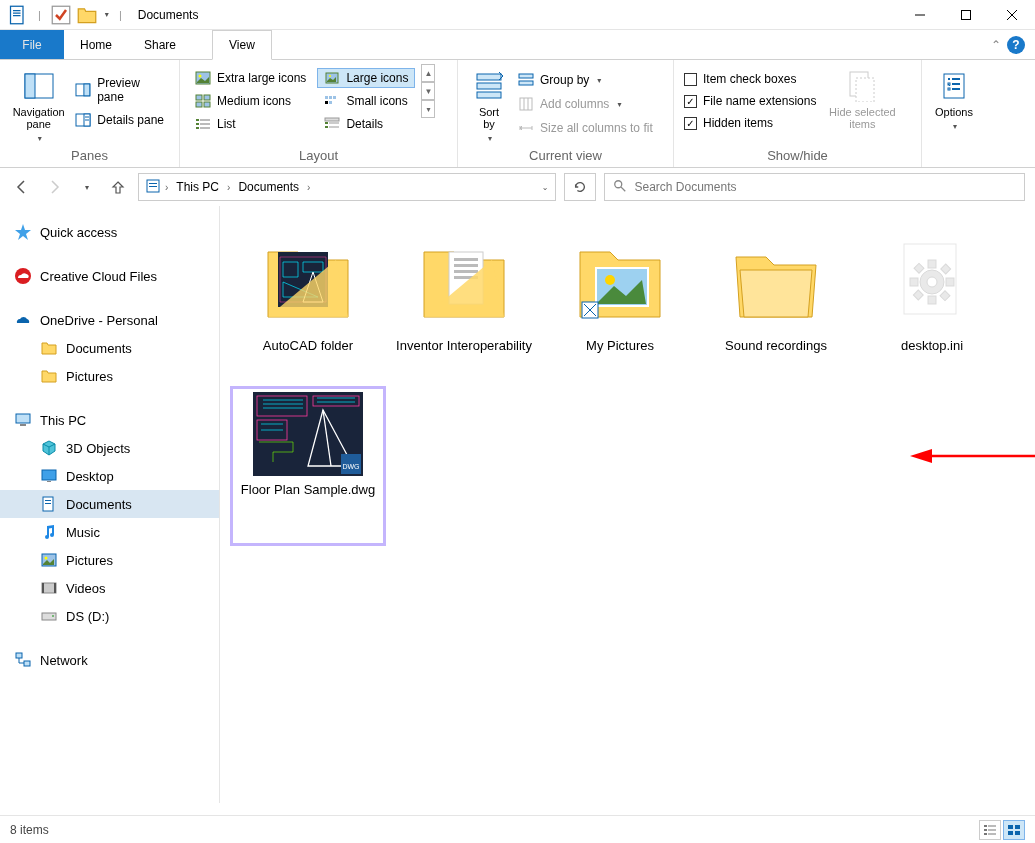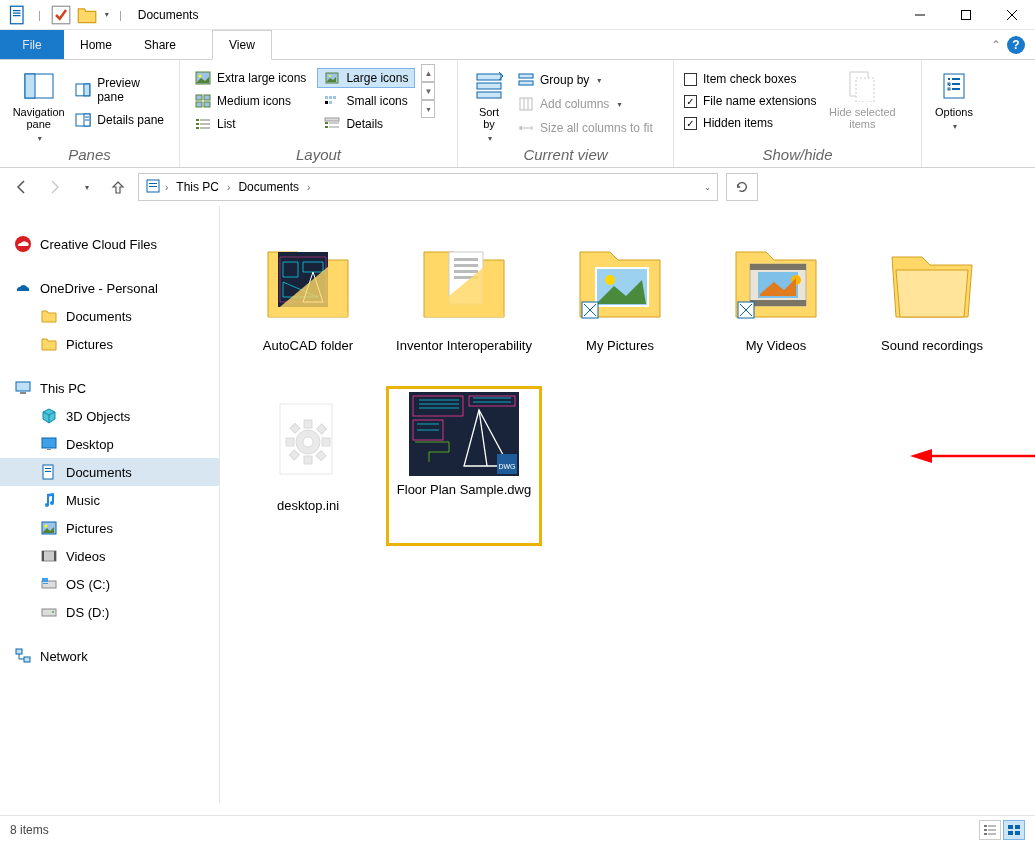--- a/index.html
+++ b/index.html
@@ -20,21 +20,21 @@
     .file-tab { background: #1979ca; color: #e5e5e5; width: 64px; display: flex; align-items: center; justify-content: center; font-size: 12px; }
     .rtab { padding: 0 16px; display: flex; align-items: center; font-size: 12px; }
     .rtab.active { background: #fff; border: 1px solid #d0d0d0; border-bottom: 1px solid #fff; margin-bottom: -1px; margin-left: 20px; }
     .ribbon-minimize { margin-left: auto; display: flex; align-items: center; gap: 6px; padding-right: 10px; }
     .help-circle { width: 18px; height: 18px; border-radius: 50%; background: #1979ca; color: #fff; display: flex; align-items: center; justify-content: center; font-size: 12px; font-weight: bold; }
 
     
     .ribbon { height: 108px; display: flex; border-bottom: 1px solid #d0d0d0; background: #fff; }
     .rgroup { display: flex; flex-direction: column; border-right: 1px solid #e5e5e5; padding: 4px 6px 2px; }
     .rgroup-body { flex: 1; display: flex; align-items: flex-start; }
-    .rgroup-label { text-align: center; font-size: 15px; color: #666; padding: 2px 0; font-style: italic; }
+    .rgroup-label { text-align: center; font-size: 13px; color: #666; padding: 2px 0; }
     .big-btn { display: flex; flex-direction: column; align-items: center; justify-content: center; width: 66px; text-align: center; font-size: 11px; gap: 4px; padding-top: 6px; }
     .big-icon { width: 32px; height: 32px; }
     .small-stack { display: flex; flex-direction: column; gap: 4px; padding-top: 4px; }
     .small-btn { display: flex; align-items: center; gap: 6px; font-size: 12px; padding: 2px 4px; }
     .small-icon { width: 16px; height: 16px; display: flex; align-items: center; justify-content: center; }
     .layout-col { display: flex; flex-direction: column; gap: 3px; padding: 4px 2px; }
     .layout-item { display: flex; align-items: center; gap: 6px; font-size: 12px; padding: 2px 6px; border: 1px solid transparent; }
     .layout-item.selected { border: 1px solid #7eb4ea; background: #cde6f7; }
     .lay-icon { width: 16px; height: 14px; display: inline-block; }
     .layout-scroll { display: flex; flex-direction: column; justify-content: center; width: 16px; margin-left: 4px; }
@@ -381,25 +381,40 @@
     <span style="flex:1"></span>
     <span class="dropdown-caret">⌄</span>
   </div>
   <div class="refresh-box">
       <svg width="14" height="14" viewBox="0 0 16 16">
         <path d="M3 8 A5 5 0 1 1 5 12" fill="none" stroke="#555" stroke-width="1.5"></path>
         <path d="M3 5 L3 8 L6 8" fill="none" stroke="#555" stroke-width="1.5"></path>
       </svg>
     </div>
 
+  <div class="search-box">
+    <span><svg width="14" height="14" viewBox="0 0 16 16">
+          <circle cx="6" cy="6" r="4" fill="none" stroke="#888" stroke-width="1.5"></circle>
+          <line x1="9" y1="9" x2="14" y2="14" stroke="#888" stroke-width="1.5"></line>
+        </svg></span>
+    <span>Search Documents</span>
+  </div>
 </div>
 
 <div class="main">
 
   <div class="nav-pane">
+    <div class="nav-item top">
+        <span class="ni-icon">
+          <svg viewBox="0 0 18 18">
+            <path d="M9 1 L11 7 L17 7 L12 11 L14 17 L9 13 L4 17 L6 11 L1 7 L7 7 Z" fill="#3fa0e8"></path>
+          </svg>
+        </span>
+        <span>Quick access</span>
+      </div>
 
     <div class="nav-item spacer"></div>
     <div class="nav-item top">
         <span class="ni-icon">
           <svg viewBox="0 0 18 18">
             <circle cx="9" cy="9" r="8" fill="#da1d21"></circle>
             <path d="M4 11 A3 3 0 0 1 7 8 A4 3 0 0 1 14 11 Z" fill="#fff"></path>
           </svg>
         </span>
         <span>Creative Cloud Files</span>
@@ -489,30 +504,20 @@
       </div>
     <div class="nav-item" style="padding-left:40px;">
         <span class="ni-icon">
           <svg viewBox="0 0 18 18">
             <rect x="2" y="4" width="14" height="10" fill="#ccc" stroke="#888"></rect>
             <rect x="2" y="4" width="2" height="10" fill="#555"></rect>
             <rect x="14" y="4" width="2" height="10" fill="#555"></rect>
           </svg>
         </span>
         <span>Videos</span>
-      </div>
-    <div class="nav-item" style="padding-left:40px;">
-        <span class="ni-icon">
-          <svg viewBox="0 0 18 18">
-            <rect x="2" y="6" width="14" height="7" fill="#ddd" stroke="#888"></rect>
-            <rect x="3" y="8" width="5" height="1" fill="#3fa0e8"></rect>
-            <rect x="2" y="3" width="6" height="4" fill="#3fa0e8"></rect>
-          </svg>
-        </span>
-        <span>OS (C:)</span>
       </div>
     <div class="nav-item" style="padding-left:40px;">
         <span class="ni-icon">
           <svg viewBox="0 0 18 18">
             <rect x="2" y="6" width="14" height="7" fill="#ddd" stroke="#888"></rect>
             <circle cx="13" cy="9" r="1" fill="#5a5"></circle>
           </svg>
         </span>
         <span>DS (D:)</span>
       </div>
@@ -568,36 +573,20 @@
             <rect x="26" y="36" width="52" height="38" fill="#9dd1f0" stroke="#fff" stroke-width="2"></rect>
             <circle cx="40" cy="48" r="5" fill="#ffd400"></circle>
             <path d="M28 70 L44 54 L56 64 L72 48 L76 72 L28 72 Z" fill="#4a8a3c"></path>
             <rect x="12" y="70" width="16" height="16" fill="#fff" stroke="#0a64ad"></rect>
             <path d="M14 72 L26 84 M14 84 L26 72" stroke="#0a64ad"></path>
           </svg>
       </div>
       <div class="file-label">My Pictures</div>
     </div>
 
-    <div class="file-item">
-      <div class="file-thumb">
-        <svg viewBox="0 0 100 100">
-            <path d="M10 20 L40 20 L48 28 L90 28 L90 85 L10 85 Z" fill="#ffd868" stroke="#d4a020"></path>
-            <rect x="24" y="32" width="56" height="42" fill="#e8e5d8" stroke="#b6b09a"></rect>
-            <rect x="24" y="32" width="56" height="6" fill="#7a7464"></rect>
-            <rect x="24" y="68" width="56" height="6" fill="#7a7464"></rect>
-            <rect x="32" y="40" width="40" height="26" fill="#7fc0e8"></rect>
-            <circle cx="70" cy="48" r="5" fill="#ffb400"></circle>
-            <path d="M34 62 L48 50 L58 58 L70 46 L70 64 L34 64 Z" fill="#e07b1e"></path>
-            <rect x="12" y="70" width="16" height="16" fill="#fff" stroke="#0a64ad"></rect>
-            <path d="M14 72 L26 84 M14 84 L26 72" stroke="#0a64ad"></path>
-          </svg>
-      </div>
-      <div class="file-label">My Videos</div>
-    </div>
 
     <div class="file-item">
       <div class="file-thumb">
         <svg viewBox="0 0 100 100">
             <path d="M10 25 L40 25 L48 33 L90 33 L86 85 L14 85 Z" fill="#ffd868" stroke="#d4a020"></path>
             <path d="M14 38 L86 38 L82 85 L18 85 Z" fill="#ffe49a" stroke="#d4a020"></path>
           </svg>
       </div>
       <div class="file-label">Sound recordings</div>
     </div>
@@ -618,21 +607,21 @@
                 <rect x="-17" y="10" width="7" height="7" transform="rotate(45 -13 13)"></rect>
                 <rect x="10" y="-17" width="7" height="7" transform="rotate(45 13 -13)"></rect>
                 <rect x="-17" y="-17" width="7" height="7" transform="rotate(45 -13 -13)"></rect>
               </g>
             </g>
           </svg>
       </div>
       <div class="file-label">desktop.ini</div>
     </div>
 
-    <div class="file-item highlighted-box" style="border:3px solid #eab308; padding:3px;">
+    <div class="file-item highlighted-box" style="border:3px solid #c4b5fd; padding:3px;">
       <div class="file-thumb" style="width:110px; height:84px;">
         <svg viewBox="0 0 110 84">
             <rect x="0" y="0" width="110" height="84" fill="#19243a"></rect>
             <g stroke="#ff3b9f" stroke-width="0.8" fill="none">
               <rect x="4" y="4" width="50" height="20"></rect>
               <rect x="60" y="4" width="46" height="10"></rect>
               <rect x="4" y="28" width="30" height="20"></rect>
             </g>
             <g stroke="#00e5ff" stroke-width="0.7" fill="none">
               <path d="M10 8 L50 8 M10 12 L50 12 M10 16 L50 16"></path>

